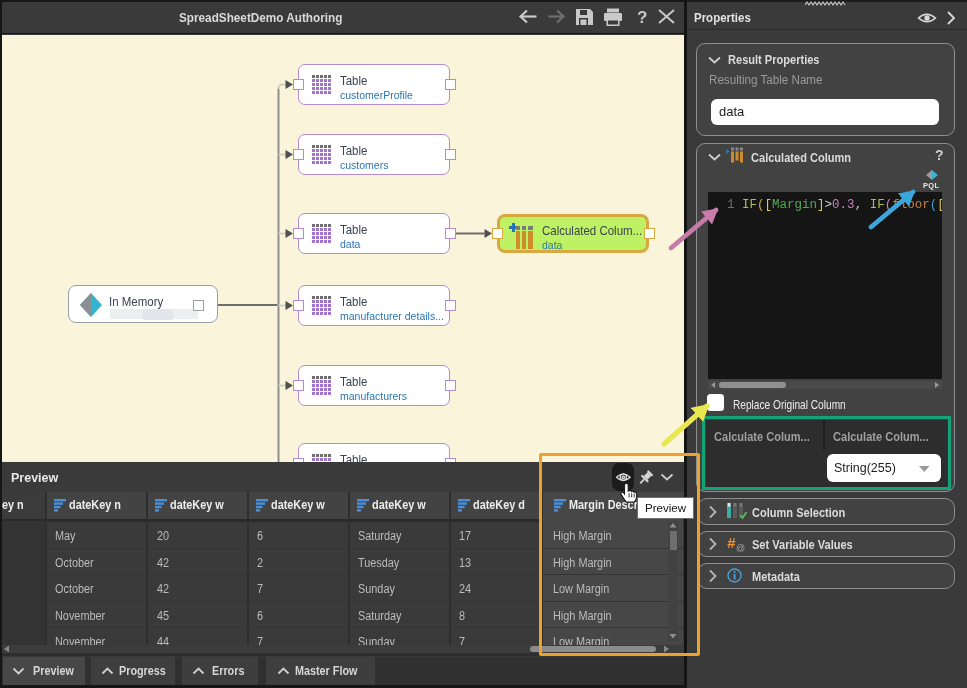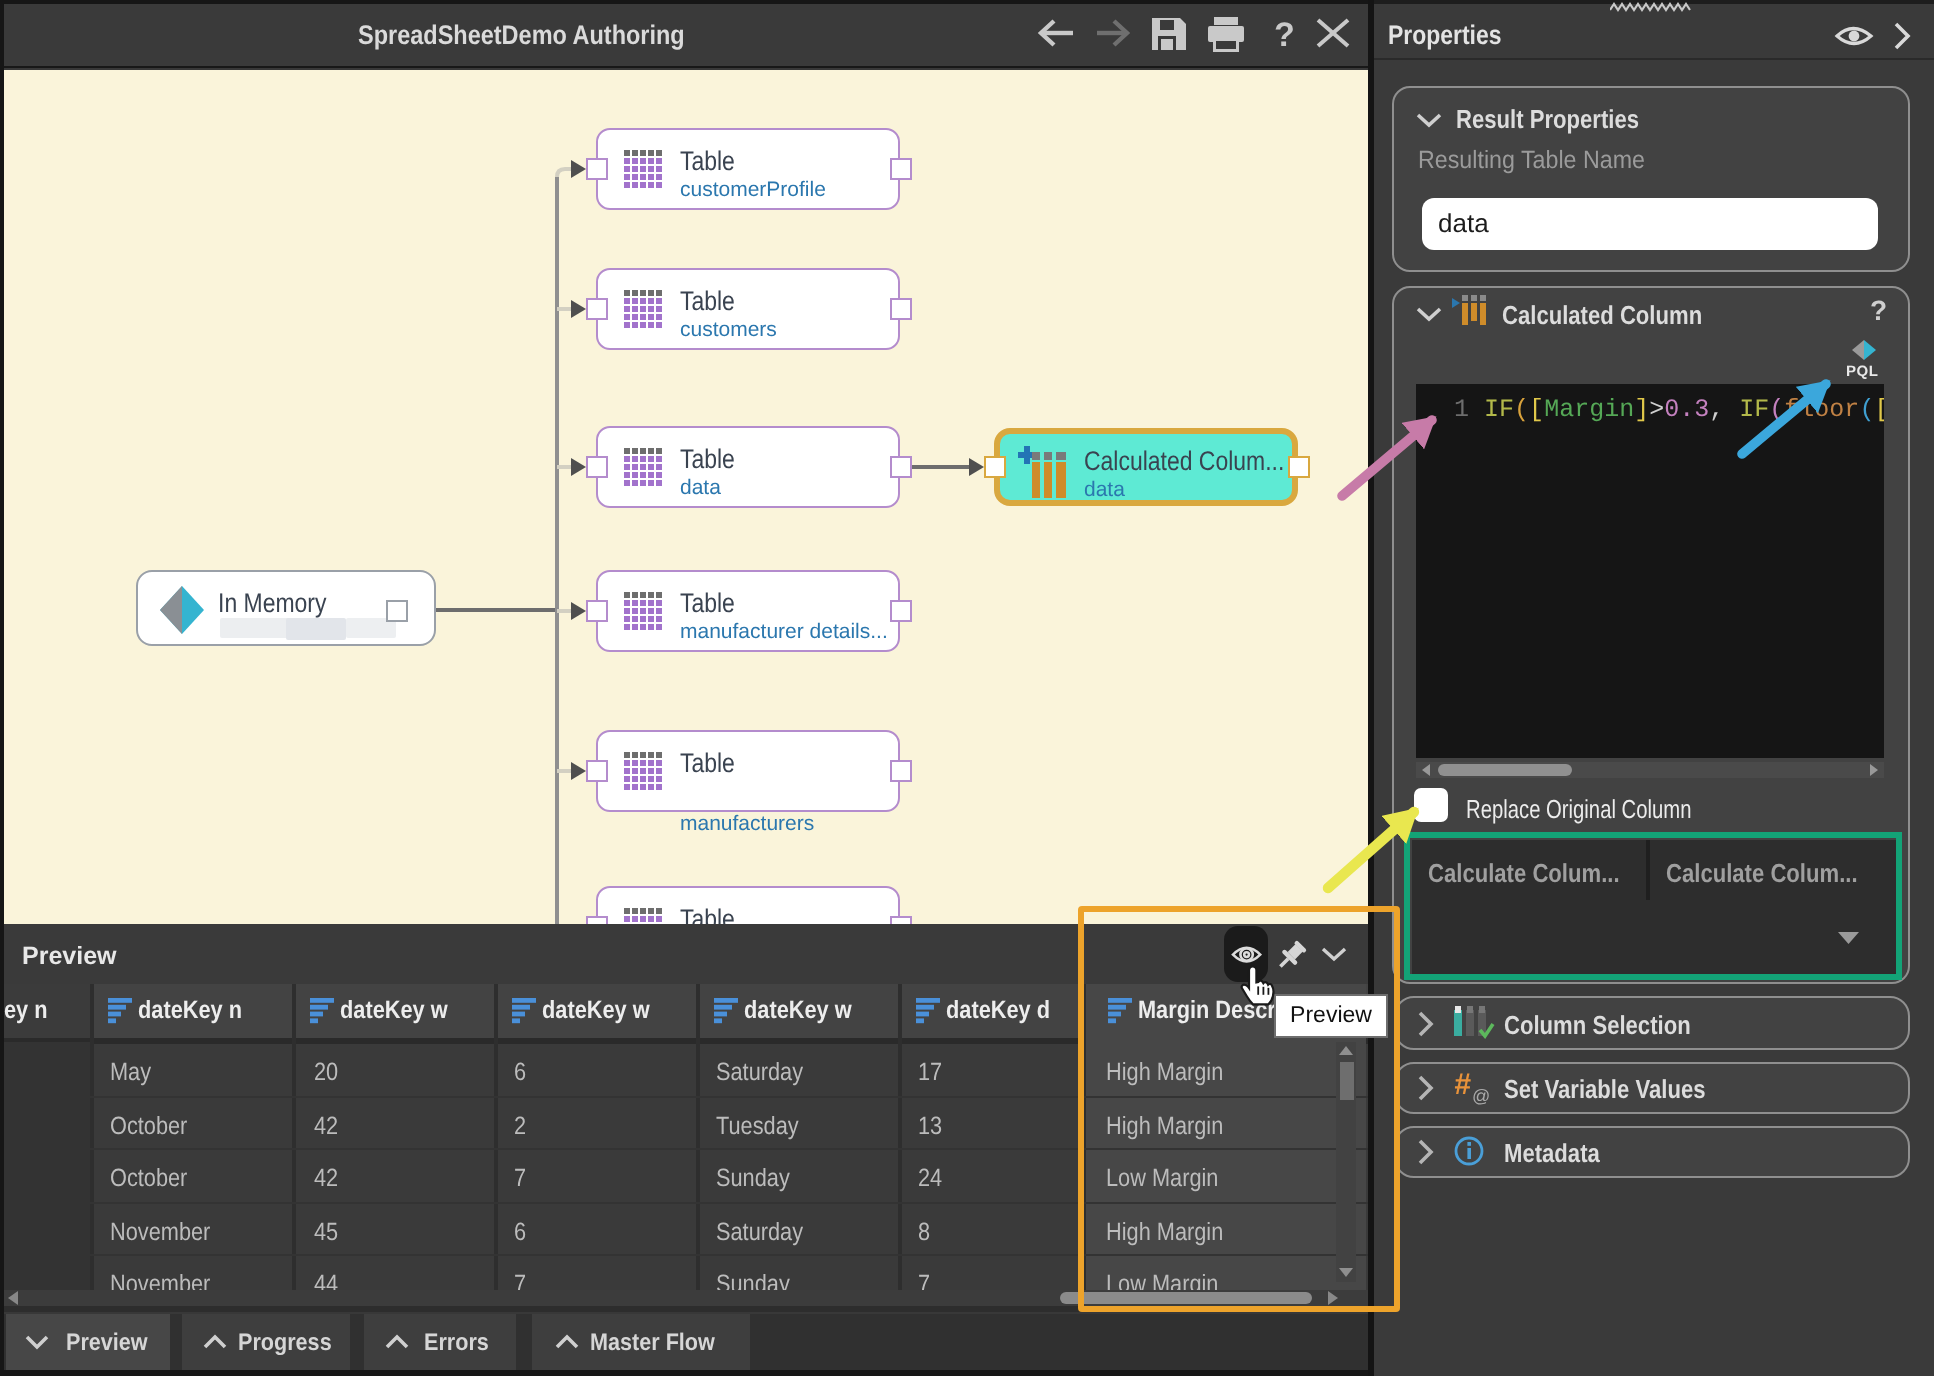--- a/index.html
+++ b/index.html
@@ -175,35 +175,35 @@
       <div class="port" style="left:444.5px;top:265px;"></div>
       <div class="node" style="left:298px;top:330px;width:152px;height:41px;">
         <div style="position:absolute;left:13px;top:10px;width:19px;">
           <div class="gi gi1"></div>
           <div class="gi"></div>
           <div class="gi"></div>
           <div class="gi"></div>
           <div class="gi"></div>
         </div>
         <div class="ntitle" style="left:41px;top:8px;">Table</div>
-        <div class="nsub" style="left:41px;top:40px;">manufacturers</div>
+        <div class="nsub" style="left:41px;top:24px;">manufacturers</div>
       </div>
       <div class="port" style="left:292.5px;top:345px;"></div>
       <div class="port" style="left:444.5px;top:345px;"></div>
       <div class="node" style="left:298px;top:408px;width:152px;height:41px;">
         <div style="position:absolute;left:13px;top:10px;width:19px;">
           <div class="gi gi1"></div>
           <div class="gi"></div>
         </div>
         <div class="ntitle" style="left:41px;top:8px;">Table</div>
       </div>
       <div class="port" style="left:292.5px;top:423px;"></div>
       <div class="port" style="left:444.5px;top:423px;"></div>
 
-      <div class="node" style="left:497px;top:179px;width:152px;height:39px;border:3px solid #d9a83f;border-radius:8px;background:#5eead4;">
+      <div class="node" style="left:497px;top:179px;width:152px;height:39px;border:3px solid #d9a83f;border-radius:8px;background:#bef264;">
         <svg width="10" height="10" style="position:absolute;left:8.5px;top:5.5px;">
           <path d="M3 0 h3 v3 h3 v3 h-3 v3 h-3 v-3 h-3 v-3 h3 z" fill="#2374b5"></path>
         </svg>
         <div style="position:absolute;left:16px;top:8.7px;width:4.3px;height:4.3px;background:#7a7a7a;"></div>
         <div style="position:absolute;left:22.2px;top:8.7px;width:4.3px;height:4.3px;background:#7a7a7a;"></div>
         <div style="position:absolute;left:28.4px;top:8.7px;width:4.3px;height:4.3px;background:#7a7a7a;"></div>
         <div style="position:absolute;left:16px;top:14.2px;width:4.3px;height:17.8px;background:#cf8c2a;"></div>
         <div style="position:absolute;left:22.2px;top:14.2px;width:4.3px;height:17.8px;background:#cf8c2a;"></div>
         <div style="position:absolute;left:28.4px;top:14.2px;width:4.3px;height:17.8px;background:#cf8c2a;"></div>
         <div class="ntitle" style="left:42px;top:6px;">Calculated Colum...</div>
@@ -432,20 +432,21 @@
       <path d="M227 2 l4 3 -4 3 z" fill="#999"></path>
     </svg>
 
     <div style="position:absolute;left:20px;top:394px;width:17px;height:17px;background:#fff;border-radius:3.5px;"></div>
     <div style="position:absolute;left:46px;top:396.5px;font-size:13px;color:#ececec;white-space:nowrap;transform:scaleX(.78);transform-origin:0 50%;">Replace Original Column</div>
 
     <div style="position:absolute;left:19px;top:420px;width:243px;height:67px;background:#2d2d2d;"></div>
     <div style="position:absolute;left:136px;top:420px;width:2px;height:30px;background:#1f1f1f;"></div>
     <div style="position:absolute;left:27px;top:429px;width:108px;font-size:13px;font-weight:bold;color:#9f9f9f;white-space:nowrap;transform:scaleX(.85);transform-origin:0 50%;">Calculate Colum...</div>
     <div style="position:absolute;left:146px;top:429px;width:110px;font-size:13px;font-weight:bold;color:#9f9f9f;white-space:nowrap;transform:scaleX(.85);transform-origin:0 50%;">Calculate Colum...</div>
+    <div class="winput" style="left:140px;top:453.5px;width:114px;height:28.5px;font-size:12.5px;line-height:28.5px;padding-left:7px;">String(255)</div>
     <svg width="12" height="8" style="position:absolute;left:232px;top:465.5px;">
       <path d="M0 0 h10.5 l-5.25 6 z" fill="#9a9a9a"></path>
     </svg>
 
     <div class="gbox" style="left:10px;top:498px;width:258px;height:26.5px;border-radius:10px;"></div>
     <svg width="10" height="14" style="position:absolute;left:21px;top:504.5px;">
       <path d="M2 1.5 l5.5 5.5 -5.5 5.5" stroke="#b5b5b5" stroke-width="1.8" fill="none"></path>
     </svg>
     <svg width="22" height="17" style="position:absolute;left:40px;top:503px;">
       <rect x="0" y="2" width="4" height="13" fill="#3aada0"></rect>

